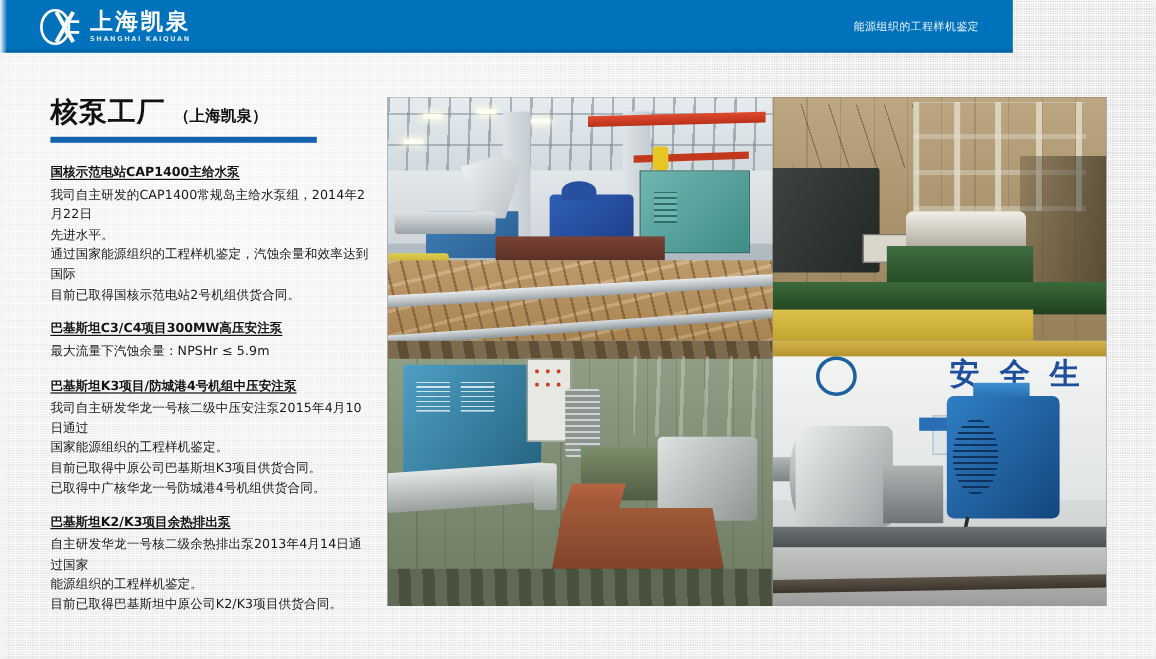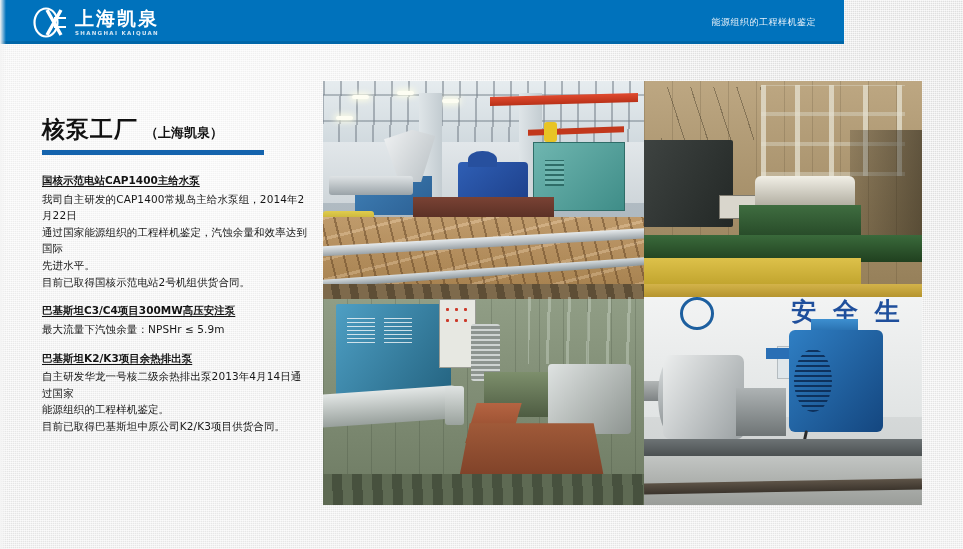--- a/index.html
+++ b/index.html
@@ -113,21 +113,20 @@
   .title-row {
     display: flex;
     align-items: baseline;
     white-space: nowrap;
   }
   .title-main {
     font-size: 23px;
     font-weight: bold;
     color: #111111;
     letter-spacing: 1px;
-    margin-top: 36px;
   }
   .title-sub {
     font-size: 13px;
     font-weight: bold;
     color: #111111;
     margin-left: 7px;
   }
   .title-rule {
     margin-top: 5px;
     width: 222px;
@@ -515,30 +514,37 @@
       <span class="title-main">核泵工厂</span>
       <span class="title-sub">（上海凯泉）</span>
     </div>
     <div class="title-rule"></div>
 
     <div class="blocks">
 
       <div class="block">
         <div class="block-head">国核示范电站CAP1400主给水泵</div>
         <div class="block-line">我司自主研发的CAP1400常规岛主给水泵组，2014年2月22日</div>
+        <div class="block-line">先进水平。</div>
         <div class="block-line">通过国家能源组织的工程样机鉴定，汽蚀余量和效率达到国际</div>
-        <div class="block-line">先进水平。</div>
         <div class="block-line">目前已取得国核示范电站2号机组供货合同。</div>
       </div>
 
       <div class="block">
         <div class="block-head">巴基斯坦C3/C4项目300MW高压安注泵</div>
         <div class="block-line">最大流量下汽蚀余量：NPSHr ≤ 5.9m</div>
       </div>
 
+      <div class="block">
+        <div class="block-head">巴基斯坦K3项目/防城港4号机组中压安注泵</div>
+        <div class="block-line">我司自主研发华龙一号核二级中压安注泵2015年4月10日通过</div>
+        <div class="block-line">国家能源组织的工程样机鉴定。</div>
+        <div class="block-line">目前已取得中原公司巴基斯坦K3项目供货合同。</div>
+        <div class="block-line">已取得中广核华龙一号防城港4号机组供货合同。</div>
+      </div>
 
       <div class="block">
         <div class="block-head">巴基斯坦K2/K3项目余热排出泵</div>
         <div class="block-line">自主研发华龙一号核二级余热排出泵2013年4月14日通过国家</div>
         <div class="block-line">能源组织的工程样机鉴定。</div>
         <div class="block-line">目前已取得巴基斯坦中原公司K2/K3项目供货合同。</div>
       </div>
 
     </div>
   </div>

